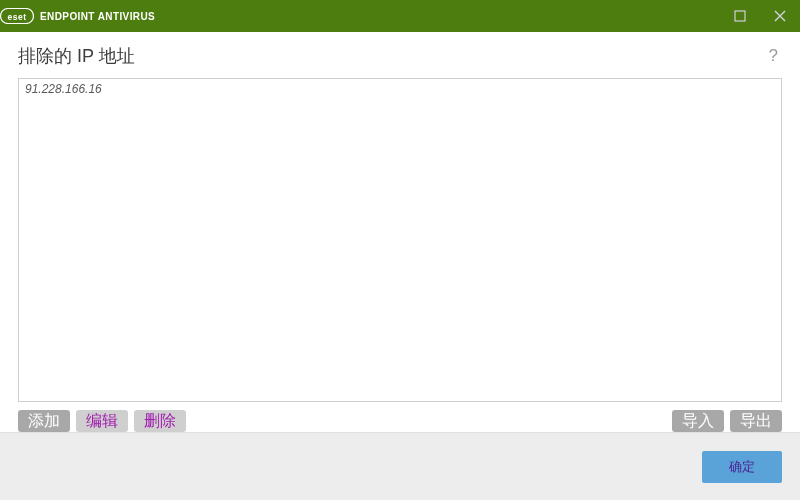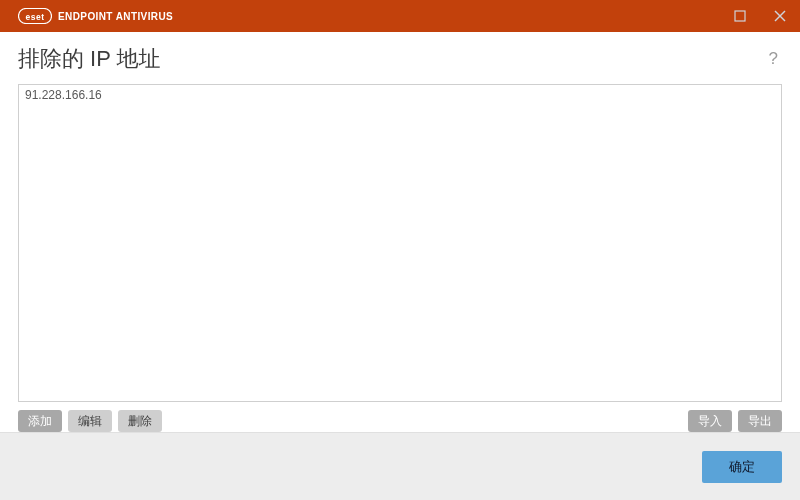--- a/index.html
+++ b/index.html
@@ -1,24 +1,24 @@
 <!DOCTYPE html>
 <html><head>
 <meta charset="utf-8">
 <style>
   * { box-sizing: border-box; margin: 0; padding: 0; font-family: "Segoe UI", Tahoma, sans-serif; }
   html, body { width: 800px; height: 500px; overflow: hidden; background: #fff; }
 
   .titlebar {
     height: 32px;
-    background: #c2410c;
+    background: #4d7c0f;
     color: #ffffff;
     display: flex;
     align-items: center;
-    padding: 0 0 0 18px;
+    padding: 0 0 0 0;
     font-size: 12px;
     letter-spacing: 0.5px;
     justify-content: center;
   }
   .titlebar .brand-logo {
     display: inline-flex;
     align-items: center;
     margin-right: 6px;
   }
   .titlebar .brand-logo svg { display: block; }
@@ -40,21 +40,21 @@
     height: 400px;
     display: flex;
     flex-direction: column;
   }
   .heading-row {
     display: flex;
     align-items: center;
     margin-bottom: 10px;
   }
   .heading-row h1 {
-    font-size: 22px;
+    font-size: 18px;
     font-weight: 400;
     color: #3d3d3d;
   }
   .heading-row .spacer { flex: 1; }
   .help-icon {
     font-size: 17px;
     color: #9b9b9b;
     cursor: pointer;
     padding: 0 4px;
   }
@@ -64,62 +64,63 @@
     border: 1px solid #cfcfcf;
     background: #ffffff;
     overflow: auto;
   }
   .list-item {
     font-size: 12px;
     color: #595959;
     padding: 2px 6px;
     line-height: 16px;
     cursor: default;
+    font-style: italic;
   }
 
   .list-actions {
     margin-top: 8px;
     display: flex;
     gap: 6px;
     align-items: center;
   }
   .list-actions .spacer { flex: 1; }
   .mini-btn {
     background: #a8a8a8;
     color: #ffffff;
     border: none;
     border-radius: 3px;
-    font-size: 12px;
+    font-size: 16px;
     padding: 3px 10px;
     cursor: pointer;
     line-height: 16px;
   }
   .mini-btn.disabled {
     background: #cfcfcf;
-    color: #404040;
+    color: #a21caf;
     cursor: default;
   }
 
   .footer {
     height: 68px;
     background: #ededed;
     border-top: 1px solid #e0e0e0;
     display: flex;
     align-items: center;
     justify-content: flex-end;
     padding: 0 18px;
     gap: 10px;
   }
   .main-btn {
     min-width: 80px;
     height: 32px;
     border: none;
     border-radius: 2px;
     font-size: 13px;
-    color: #0f172a;
+    color: #4c1d95;
     cursor: pointer;
     padding: 0 6px;
     margin-left: 19px;
   }
   .main-btn.primary { background: #5aa3d8; }
   .main-btn.secondary { background: #9f9f9f; }
 </style>
 </head>
 <body>
 

